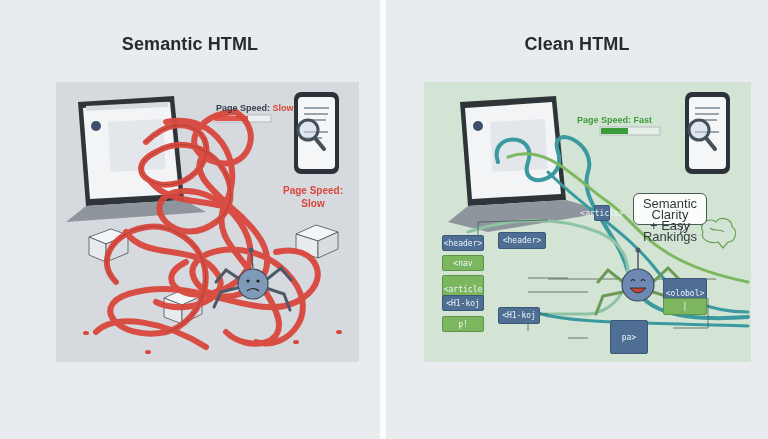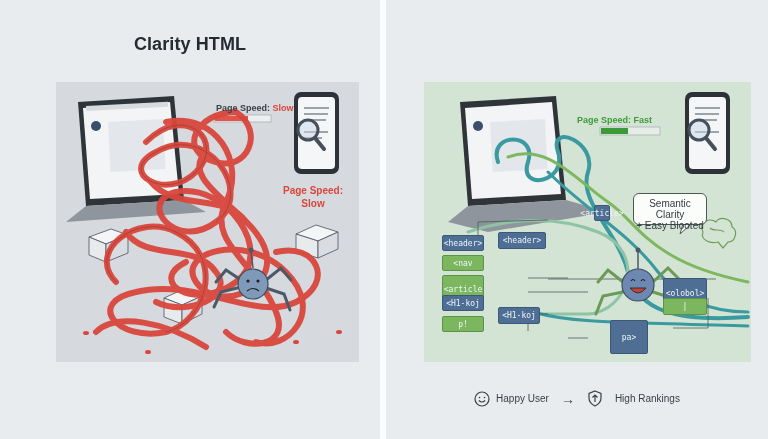--- a/index.html
+++ b/index.html
@@ -11,27 +11,27 @@
   .title{position:absolute;top:34px;width:100%;text-align:center;font-weight:bold;font-size:18px;color:#262b31;letter-spacing:0.1px;}
   .panel{position:absolute;top:82px;width:303px;height:280px;overflow:hidden;}
   .panel.bloated{left:40px;background:#d6d9de;margin-left:16px;}
   .panel.clean{left:38px;background:#d4e4d4;padding-left:24px;}
   svg{display:block;}
   .lbl{position:absolute;font-size:9px;font-weight:bold;}
   .footer{position:absolute;top:390px;left:0;width:100%;display:flex;justify-content:center;align-items:center;gap:6px;font-size:10px;color:#3b4046;}
   .tag{position:absolute;font-family:"DejaVu Sans Mono","Liberation Mono",monospace;font-size:8px;color:#eef4fa;border-radius:2px;display:flex;align-items:center;justify-content:center;box-sizing:border-box;}
   .tag.blue{background:#4e6f93;border:1px solid #3c5878;}
   .tag.green{background:#7cb760;border:1px solid #5c9447;text-align:center;}
-  .bubble{position:absolute;left:209px;top:111px;width:74px;height:32px;background:#fbfdfb;border:1px solid #4a5a55;border-radius:6px;font-size:10px;color:#333a3f;text-align:center;line-height:11px;padding-top:4px;box-sizing:border-box;}
+  .bubble{position:absolute;left:209px;top:111px;width:74px;height:32px;background:#fbfdfb;border:1px solid #4a5a55;border-radius:6px;font-size:13px;color:#333a3f;text-align:center;line-height:11px;padding-top:4px;box-sizing:border-box;}
 </style>
 </head>
 <body>
 
 <div class="half left">
-  <div class="title">Clarity HTML</div>
+  <div class="title">Semantic HTML</div>
   <div class="panel bloated">
     <svg width="303" height="280">
 
       <g>
         <path d="M22 20 L118 14 L128 118 L30 124 Z" fill="#2f3439"></path>
         <path d="M27 26 L114 20 L123 112 L34 117 Z" fill="#f2f4f6"></path>
         <rect x="30" y="24" width="82" height="5" fill="#d6dbe0" transform="rotate(-3 30 24)"></rect>
         <circle cx="40" cy="44" r="5" fill="#3c4f6a"></circle>
         <rect x="52" y="40" width="55" height="50" fill="#e3e7eb" transform="rotate(-3 52 40)"></rect>
         <path d="M10 140 L30 124 L128 118 L150 130 Z" fill="#8e959c"></path>
@@ -107,20 +107,21 @@
     <div class="lbl" style="left:222px;top:102px;width:70px;text-align:center;color:#d9473c;font-size:10px;line-height:13px;">
       <div>Page Speed:</div>
       <div>Slow</div>
     </div>
   </div>
 </div>
 
 <div class="divider"></div>
 
 <div class="half right">
+  <div class="title">Clean HTML</div>
   <div class="panel clean">
     <svg width="303" height="280">
       <g>
         <path d="M12 20 L108 14 L118 118 L20 124 Z" fill="#2f3439"></path>
         <path d="M17 26 L104 20 L113 112 L24 117 Z" fill="#f2f4f6"></path>
         <circle cx="30" cy="44" r="5" fill="#3c4f6a"></circle>
         <rect x="42" y="40" width="55" height="50" fill="#e3e7eb" transform="rotate(-3 42 40)"></rect>
         <path d="M0 140 L20 124 L118 118 L160 130 L40 150 Z" fill="#8e959c"></path>
       </g>
       <g>
@@ -171,44 +172,29 @@
         <path d="M255 150 C250 140,262 135,268 140 C272 134,284 136,284 145 C290 148,288 160,280 160 L275 166 L270 160 C262 162,252 158,255 150 Z"></path>
         <path d="M262 146 C266 150,272 146,276 150"></path>
       </g>
       <path d="M235 142 L232 152 L242 143 Z" fill="#fbfdfb" stroke="#4a5a55" stroke-width="1"></path>
     </svg>
     <div class="lbl" style="left:153px;top:33px;color:#3d9a3a;">
       <span>Page Speed: </span><span>Fast</span>
     </div>
     <div class="bubble">
       <div>Semantic Clarity</div>
-      <div>+ Easy Blooted</div>
+      <div>+ Easy Rankings</div>
     </div>
 
     <div class="tag blue" style="left:18px;top:153px;width:42px;height:16px;">&lt;header&gt;</div>
     <div class="tag green" style="left:18px;top:173px;width:42px;height:16px;">&lt;nav</div>
     <div class="tag green" style="left:18px;top:193px;width:42px;height:28px;">&lt;article</div>
     <div class="tag blue" style="left:18px;top:213px;width:42px;height:16px;">&lt;H1-koj</div>
     <div class="tag green" style="left:18px;top:234px;width:42px;height:16px;">p!</div>
     <div class="tag blue" style="left:74px;top:150px;width:48px;height:17px;">&lt;header&gt;</div>
     <div class="tag blue" style="left:74px;top:225px;width:42px;height:17px;">&lt;H1-koj</div>
     <div class="tag blue" style="left:170px;top:123px;width:16px;height:16px;">&lt;article&gt;</div>
     <div class="tag blue" style="left:239px;top:196px;width:44px;height:31px;">&lt;olobol&gt;</div>
     <div class="tag green" style="left:239px;top:216px;width:44px;height:17px;">|</div>
     <div class="tag blue" style="left:186px;top:238px;width:38px;height:34px;">pa&gt;</div>
   </div>
 
-  <div class="footer">
-    <svg width="16" height="16" viewBox="0 0 16 16">
-      <circle cx="8" cy="8" r="7" fill="none" stroke="#3b4046" stroke-width="1.2"></circle>
-      <circle cx="5.5" cy="6.5" r="0.8" fill="#3b4046"></circle>
-        <circle cx="10.5" cy="6.5" r="0.8" fill="#3b4046"></circle>
-      <path d="M4.8 9.5 Q8 12.5 11.2 9.5" fill="none" stroke="#3b4046" stroke-width="1.1"></path>
-    </svg>
-    <span>Happy User</span>
-    <span style="font-size:14px;margin:0 6px;">→</span>
-    <svg width="16" height="17" viewBox="0 0 16 17">
-      <path d="M8 1 L14 3.5 L14 8 C14 12,11 14.5,8 16 C5 14.5,2 12,2 8 L2 3.5 Z" fill="none" stroke="#3b4046" stroke-width="1.2"></path>
-      <path d="M8 12 L8 5 M5.5 7.5 L8 5 L10.5 7.5" fill="none" stroke="#3b4046" stroke-width="1.2"></path>
-    </svg>
-    <span style="margin-left:6px;">High Rankings</span>
-  </div>
 </div>
 
 </body></html>

